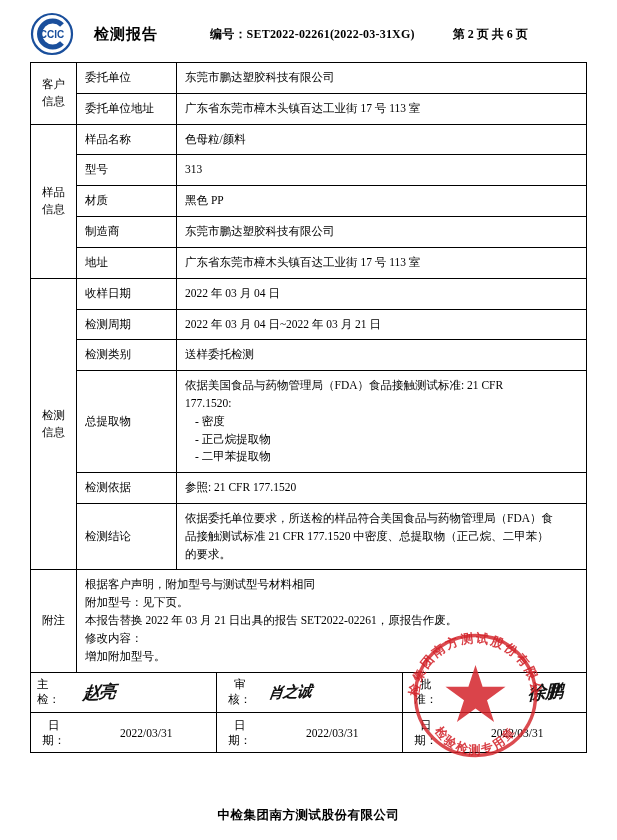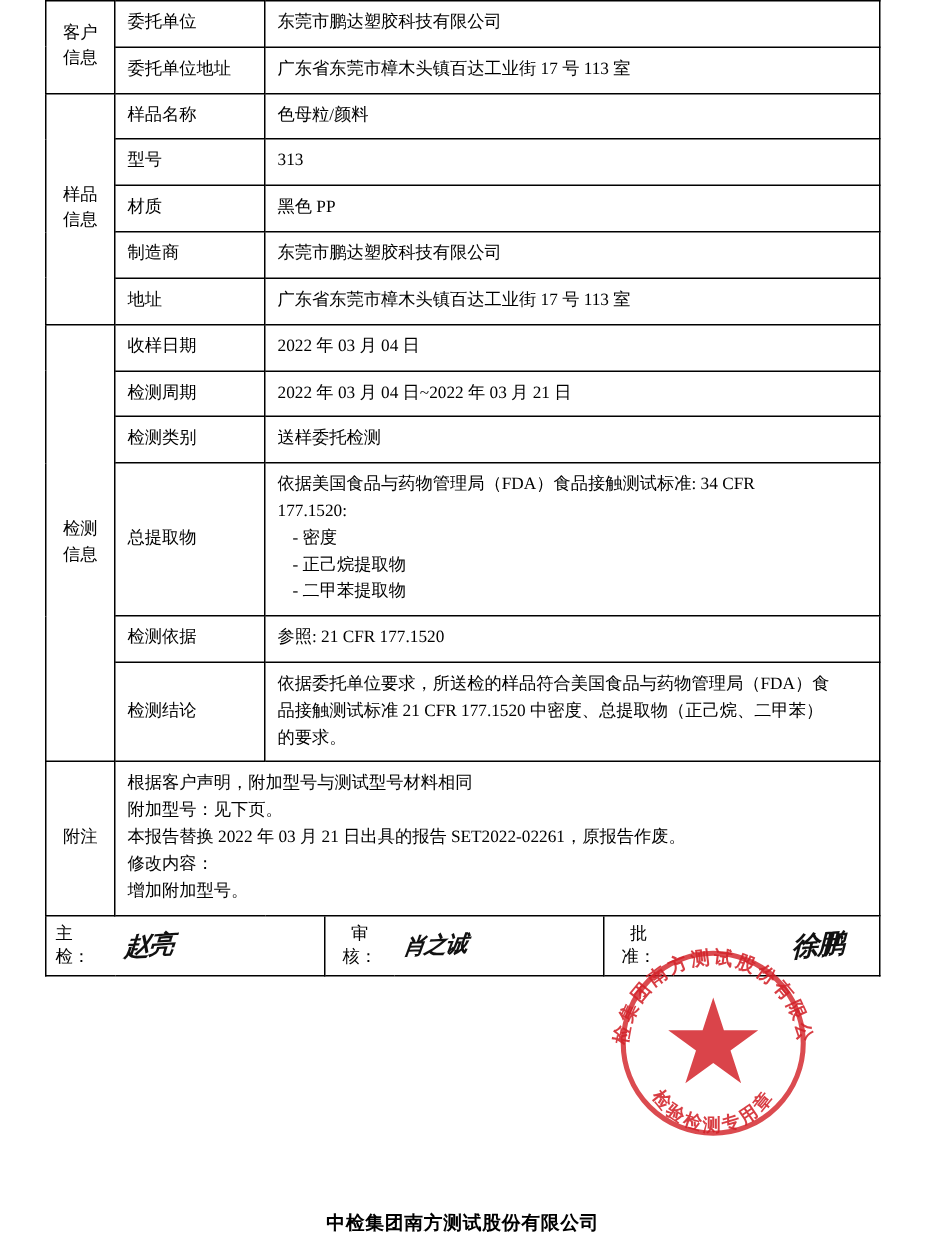--- a/index.html
+++ b/index.html
@@ -166,20 +166,32 @@
   .footer a, .footer .u {
     color: #0000cc;
     text-decoration: underline;
   }
 </style>
 </head>
 <body>
 
 <div class="page">
 
+  <div class="header">
+    <div class="logo">
+      <svg width="44" height="44" viewBox="0 0 44 44">
+        <circle cx="22" cy="22" r="20" fill="none" stroke="#1a4f9c" stroke-width="2.2"></circle>
+        <path d="M32 13 A13 13 0 1 0 32 31" fill="none" stroke="#1a4f9c" stroke-width="5.2"></path>
+        <text x="22" y="26" font-family="Liberation Sans, sans-serif" font-size="10" font-weight="bold" fill="#1a4f9c" text-anchor="middle">CCIC</text>
+      </svg>
+    </div>
+    <div class="hdr-title">检测报告</div>
+    <div class="hdr-code"><span>编号：</span><span>SET2022-02261(2022-03-31XG)</span></div>
+    <div class="hdr-page">第 2 页  共 6 页</div>
+  </div>
 
   <table class="main">
     <colgroup>
       <col style="width:46px">
       <col style="width:100px">
       <col>
     </colgroup>
     <tbody>
 
       <tr>
@@ -232,21 +244,21 @@
         <td class="lbl">检测周期</td>
         <td class="val">2022 年 03 月 04 日~2022 年 03 月 21 日</td>
       </tr>
       <tr>
         <td class="lbl">检测类别</td>
         <td class="val">送样委托检测</td>
       </tr>
       <tr>
         <td class="lbl top">总提取物</td>
         <td class="val top">
-          <span class="ln">依据美国食品与药物管理局（FDA）食品接触测试标准: 34 CFR</span>
+          <span class="ln">依据美国食品与药物管理局（FDA）食品接触测试标准: 21 CFR</span>
           <span class="ln">177.1520:</span>
           <span class="ln indent1">- 密度</span>
           <span class="ln indent1">- 正己烷提取物</span>
           <span class="ln indent1">- 二甲苯提取物</span>
         </td>
       </tr>
       <tr>
         <td class="lbl">检测依据</td>
         <td class="val">参照: 21 CFR 177.1520</td>
       </tr>
@@ -292,20 +304,28 @@
           </td>
           <td style="border-right:none; text-align:center;">审核：</td>
           <td style="border-left:none;">
             <span class="sig-hand s2">肖之诚</span>
           </td>
           <td style="border-right:none; text-align:center;">批准：</td>
           <td style="border-left:none; text-align:right; padding-right:24px;">
             <span class="sig-hand s3">徐鹏</span>
           </td>
         </tr>
+        <tr>
+          <td style="border-right:none; text-align:center;">日期：</td>
+          <td style="border-left:none; text-align:center;" class="date-val">2022/03/31</td>
+          <td style="border-right:none; text-align:center;">日期：</td>
+          <td style="border-left:none; text-align:center;" class="date-val">2022/03/31</td>
+          <td style="border-right:none; text-align:center;">日期：</td>
+          <td style="border-left:none; text-align:center;" class="date-val">2022/03/31</td>
+        </tr>
       </tbody>
     </table>
   </div>
 
   <div class="stamp">
     <svg width="155" height="155" viewBox="0 0 155 155">
       <defs>
         <path id="arcTop" d="M 20,82 A 57,57 0 0 1 135,82" fill="none"></path>
         <path id="arcBot" d="M 33,104 A 47,47 0 0 0 122,104" fill="none"></path>
       </defs>

